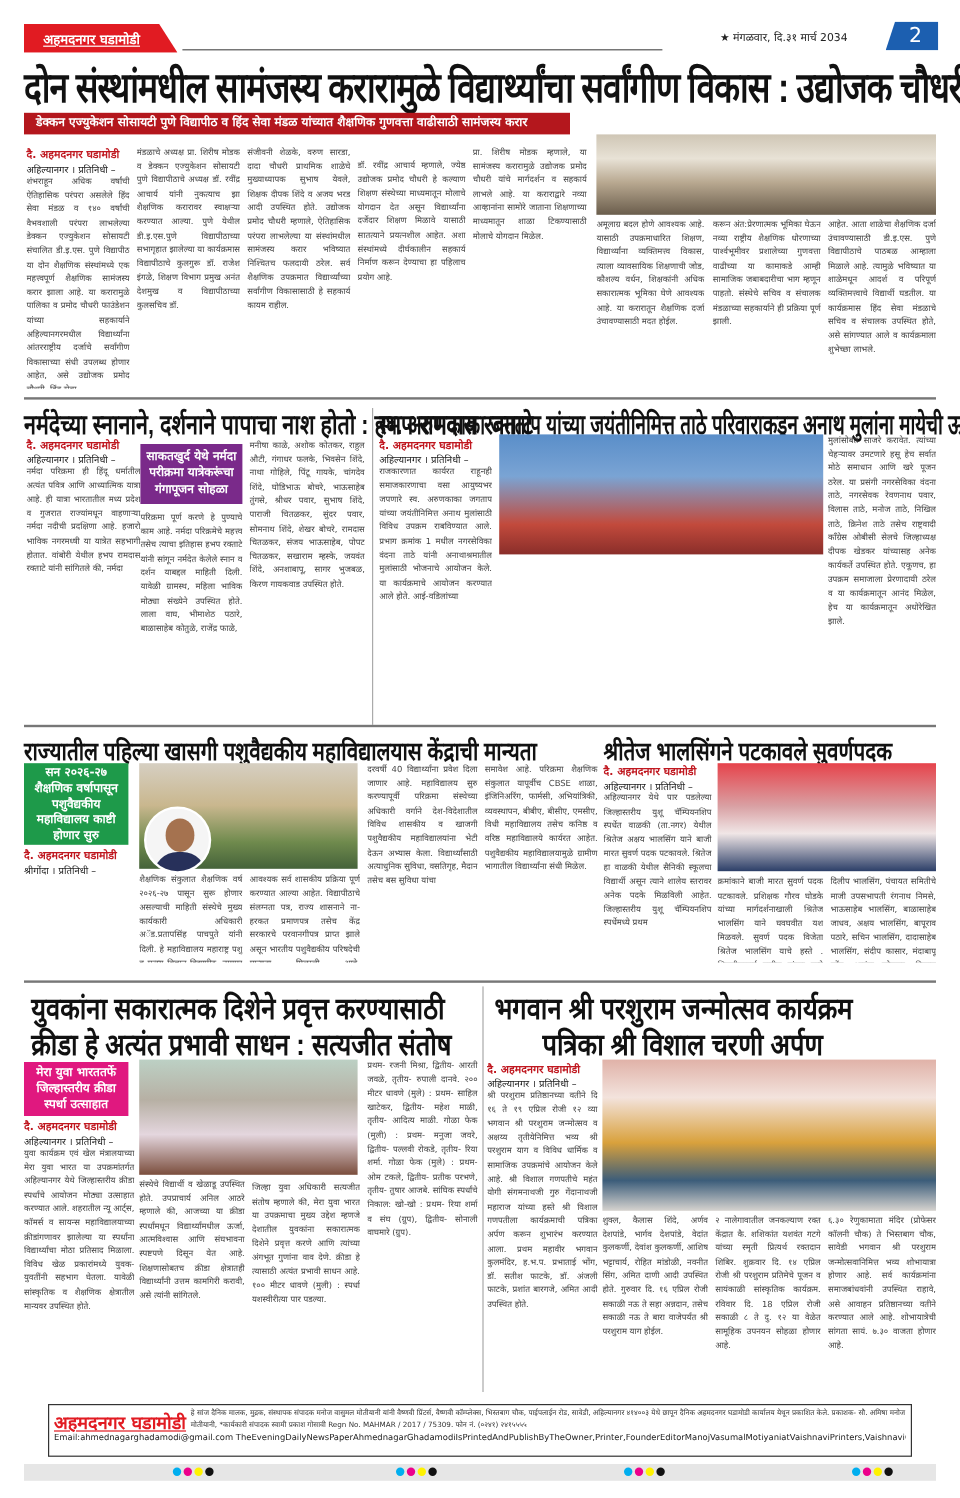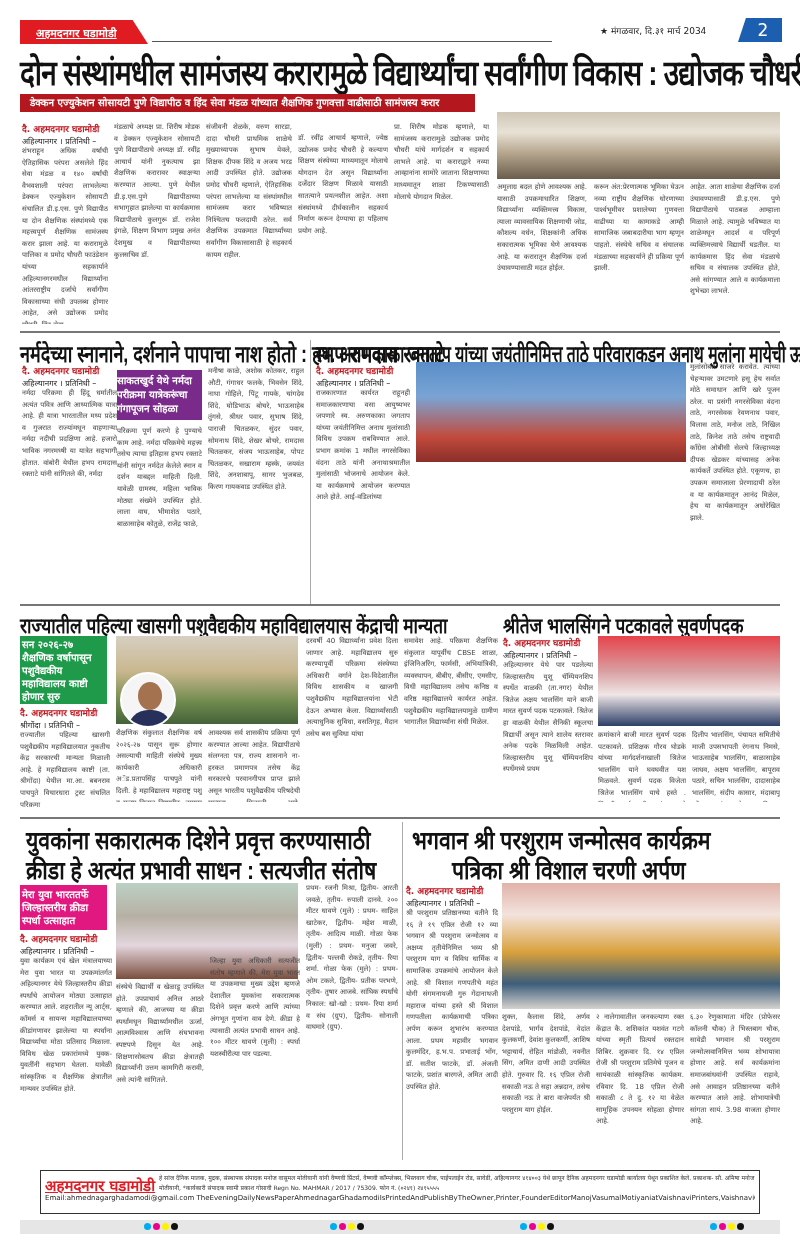--- a/index.html
+++ b/index.html
@@ -10,21 +10,21 @@
 .masthead-line{left:152px;top:41px;width:400px;height:1px;background:#555}
 .date{left:600px;top:24px;font-size:9px;color:#222}
 .pageno{left:738px;top:18px;width:44px;height:24px;background:#1c5fb0;clip-path:polygon(18% 0,100% 0,100% 100%,0 100%);color:#fff;font-size:17px;text-align:center;line-height:24px;padding-left:6px}
 .h1{font-family:"Liberation Sans",sans-serif;font-weight:bold;color:#111;white-space:nowrap}
 .redbar{left:20px;top:94px;width:455px;height:18px;background:#b4171d;color:#fff;font-size:10px;font-weight:bold;line-height:18px;padding-left:10px;white-space:nowrap;overflow:hidden}
 .byline{color:#c01820;font-weight:bold;font-size:9px}
 .place{font-size:8px;color:#222}
 .col{font-size:7px;line-height:11.6px;color:#444;text-align:justify;overflow:hidden}
 .photo{overflow:hidden}
 .rule{height:2px;background:#777}
-.callout{color:#fff;font-weight:bold;text-align:left;display:flex;align-items:center;justify-content:center;flex-direction:column;font-size:12px;line-height:17px}
+.callout{color:#fff;font-weight:bold;text-align:center;display:flex;align-items:center;justify-content:center;flex-direction:column;font-size:12px;line-height:17px}
 .footer-box{left:40px;top:1170px;width:720px;height:44px;border:1px solid #333;background:#fff}
 .footer-logo{position:absolute;left:4px;top:4px;color:#e11b22;font-weight:bold;font-size:15px;text-decoration:underline}
 .footer-text{position:absolute;left:118px;top:2px;width:598px;font-size:6px;line-height:10px;color:#333}
 .footer-text2{position:absolute;left:4px;top:22px;width:710px;font-size:7px;line-height:10px;color:#222;white-space:nowrap;overflow:hidden}
 .regbar{left:20px;top:1220px;width:760px;height:14px;background:#e6e6e6}
 .dots{position:absolute;top:3px;display:flex;gap:2px}
 .dots i{width:7px;height:7px;border-radius:50%;display:block}
 .ph-people{background:linear-gradient(180deg,#cfc6b5 0%,#e8e2d6 30%,#b8a890 60%,#6a5d4c 100%)}
 </style>
 </head>
@@ -76,21 +76,20 @@
 <div class="abs photo" style="left:416px;top:362px;width:270px;height:100px;background:linear-gradient(180deg,#5a8ec9 0%,#7aa4d4 35%,#c24a3c 75%,#8a2e2a 100%)"></div>
 <div class="abs col" style="left:690px;top:362px;width:90px;height:240px">मुलांसोबत साजरे करावेत. त्यांच्या चेहऱ्यावर उमटणारे हसू हेच सर्वात मोठे समाधान आणि खरे पूजन ठरेल. या प्रसंगी नगरसेविका वंदना ताठे, नगरसेवक रेवणनाथ पवार, विलास ताठे, मनोज ताठे, निखिल ताठे, क्रिनेश ताठे तसेच राष्ट्रवादी काँग्रेस ओबीसी सेलचे जिल्हाध्यक्ष दीपक खेडकर यांच्यासह अनेक कार्यकर्ते उपस्थित होते. एकूणच, हा उपक्रम समाजाला प्रेरणादायी ठरेल व या कार्यक्रमातून आनंद मिळेल, हेच या कार्यक्रमातून अधोरेखित झाले.</div>
 
 <div class="abs rule" style="left:20px;top:604px;width:760px"></div>
 
 <div class="abs h1" style="left:20px;top:611px;font-size:21px;transform:scaleX(0.82);transform-origin:left">राज्यातील पहिल्या खासगी पशुवैद्यकीय महाविद्यालयास केंद्राची मान्यता</div>
 <div class="abs callout" style="left:20px;top:636px;width:87px;height:68px;background:#1e9a4a;font-size:10px;line-height:13px;padding:2px">सन २०२६-२७ शैक्षणिक वर्षापासून पशुवैद्यकीय महाविद्यालय काष्टी होणार सुरु</div>
 <div class="abs" style="left:20px;top:706px;width:90px">
   <div class="byline">दै. अहमदनगर घडामोडी</div>
   <div class="place">श्रीगोंदा । प्रतिनिधी –</div>
-  <div class="col" style="height:78px">राज्यातील पहिल्या खासगी पशुवैद्यकीय महाविद्यालयात नुकतीच केंद्र सरकारची मान्यता मिळाली आहे. हे महाविद्यालय काष्टी (ता. श्रीगोंदा) येथील मा.आ. बबनराव पाचपुते विचारधारा ट्रस्ट संचलित परिक्रमा</div>
 </div>
 <div class="abs photo" style="left:116px;top:636px;width:182px;height:88px;background:linear-gradient(180deg,#d6cfc2 0%,#c9b78e 40%,#6f8a4d 75%,#45623a 100%)"></div>
 <div class="abs" style="left:120px;top:672px;width:56px;height:56px;border-radius:50%;background:#f5f5f5;border:2px solid #fff;overflow:hidden">
   <div style="position:absolute;left:16px;top:8px;width:24px;height:28px;border-radius:50%;background:#a5724f"></div>
   <div style="position:absolute;left:6px;top:36px;width:44px;height:24px;border-radius:20px 20px 0 0;background:#27305a"></div>
 </div>
 <div class="abs col" style="left:116px;top:728px;width:86px;height:74px">शैक्षणिक संकुलात शैक्षणिक वर्ष २०२६-२७ पासून सुरू होणार असल्याची माहिती संस्थेचे मुख्य कार्यकारी अधिकारी अॅड.प्रतापसिंह पाचपुते यांनी दिली. हे महाविद्यालय महाराष्ट्र पशु व मत्स्य विज्ञान विद्यापीठ, नागपूर यांच्याशी संलग्न असणार असून,</div>
 <div class="abs col" style="left:208px;top:728px;width:92px;height:74px">आवश्यक सर्व शासकीय प्रक्रिया पूर्ण करण्यात आल्या आहेत. विद्यापीठाचे संलग्नता पत्र, राज्य शासनाने ना-हरकत प्रमाणपत्र तसेच केंद्र सरकारचे परवानगीपत्र प्राप्त झाले असून भारतीय पशुवैद्यकीय परिषदेची मान्यता मिळाली आहे. महाविद्यालयात</div>
 <div class="abs col" style="left:306px;top:636px;width:92px;height:166px">दरवर्षी 40 विद्यार्थ्यांना प्रवेश दिला जाणार आहे. महाविद्यालय सुरु करण्यापूर्वी परिक्रमा संस्थेच्या अधिकारी वर्गाने देश-विदेशातील विविध शासकीय व खाजगी पशुवैद्यकीय महाविद्यालयांना भेटी देऊन अभ्यास केला. विद्यार्थ्यांसाठी अत्याधुनिक सुविधा, वसतिगृह, मैदान तसेच बस सुविधा यांचा</div>
 <div class="abs col" style="left:404px;top:636px;width:94px;height:166px">समावेश आहे. परिक्रमा शैक्षणिक संकुलात यापूर्वीच CBSE शाळा, इंजिनिअरिंग, फार्मसी, अभियांत्रिकी, व्यवस्थापन, बीबीए, बीसीए, एमसीए, विधी महाविद्यालय तसेच कनिष्ठ व वरिष्ठ महाविद्यालये कार्यरत आहेत. पशुवैद्यकीय महाविद्यालयामुळे ग्रामीण भागातील विद्यार्थ्यांना संधी मिळेल.</div>
@@ -110,35 +109,35 @@
 <div class="abs h1" style="left:26px;top:822px;font-size:25px;transform:scaleX(0.85);transform-origin:left">युवकांना सकारात्मक दिशेने प्रवृत्त करण्यासाठी</div>
 <div class="abs h1" style="left:26px;top:852px;font-size:25px;transform:scaleX(0.85);transform-origin:left">क्रीडा हे अत्यंत प्रभावी साधन : सत्यजीत संतोष</div>
 <div class="abs callout" style="left:20px;top:885px;width:87px;height:45px;background:#e0187f;font-size:10px;line-height:13px;padding:2px">मेरा युवा भारततर्फे जिल्हास्तरीय क्रीडा स्पर्धा उत्साहात</div>
 <div class="abs" style="left:20px;top:932px;width:92px">
   <div class="byline">दै. अहमदनगर घडामोडी</div>
   <div class="place">अहिल्यानगर । प्रतिनिधी –</div>
   <div class="col" style="height:218px">युवा कार्यक्रम एवं खेल मंत्रालयाच्या मेरा युवा भारत या उपक्रमांतर्गत अहिल्यानगर येथे जिल्हास्तरीय क्रीडा स्पर्धांचे आयोजन मोठ्या उत्साहात करण्यात आले. शहरातील न्यू आर्ट्स, कॉमर्स व सायन्स महाविद्यालयाच्या क्रीडांगणावर झालेल्या या स्पर्धांना विद्यार्थ्यांचा मोठा प्रतिसाद मिळाला. विविध खेळ प्रकारांमध्ये युवक-युवतींनी सहभाग घेतला. यावेळी सांस्कृतिक व शैक्षणिक क्षेत्रातील मान्यवर उपस्थित होते.</div>
 </div>
 <div class="abs photo" style="left:116px;top:883px;width:182px;height:96px;background:linear-gradient(180deg,#bcd0c4 0%,#b7b0a4 35%,#e4d6de 65%,#7b4e3d 100%)"></div>
 <div class="abs col" style="left:116px;top:982px;width:88px;height:178px">संस्थेचे विद्यार्थी व खेळाडू उपस्थित होते. उपप्राचार्य अनिल आठरे म्हणाले की, आजच्या या क्रीडा स्पर्धांमधून विद्यार्थ्यांमधील ऊर्जा, आत्मविश्वास आणि संघभावना स्पष्टपणे दिसून येत आहे. शिक्षणासोबतच क्रीडा क्षेत्रातही विद्यार्थ्यांनी उत्तम कामगिरी करावी, असे त्यांनी सांगितले.</div>
-<div class="abs col" style="left:210px;top:956px;width:90px;height:178px">जिल्हा युवा अधिकारी सत्यजीत संतोष म्हणाले की, मेरा युवा भारत या उपक्रमाचा मुख्य उद्देश म्हणजे देशातील युवकांना सकारात्मक दिशेने प्रवृत्त करणे आणि त्यांच्या अंगभूत गुणांना वाव देणे. क्रीडा हे त्यासाठी अत्यंत प्रभावी साधन आहे. १०० मीटर धावणे (मुली) : स्पर्धा यशस्वीरीत्या पार पडल्या.</div>
+<div class="abs col" style="left:210px;top:985px;width:90px;height:178px">जिल्हा युवा अधिकारी सत्यजीत संतोष म्हणाले की, मेरा युवा भारत या उपक्रमाचा मुख्य उद्देश म्हणजे देशातील युवकांना सकारात्मक दिशेने प्रवृत्त करणे आणि त्यांच्या अंगभूत गुणांना वाव देणे. क्रीडा हे त्यासाठी अत्यंत प्रभावी साधन आहे. १०० मीटर धावणे (मुली) : स्पर्धा यशस्वीरीत्या पार पडल्या.</div>
 <div class="abs col" style="left:306px;top:883px;width:92px;height:277px">प्रथम- रजनी मिश्रा, द्वितीय- आरती जवळे, तृतीय- रुपाली दानवे. २०० मीटर धावणे (मुले) : प्रथम- साहिल खाटेकर, द्वितीय- महेश माळी, तृतीय- आदित्य माळी. गोळा फेक (मुली) : प्रथम- मनुजा जवरे, द्वितीय- पल्लवी रोकडे, तृतीय- रिया शर्मा. गोळा फेक (मुले) : प्रथम- ओम टकले, द्वितीय- प्रतीक परभणे, तृतीय- तुषार आजबे. सांघिक स्पर्धांचे निकाल: खो-खो : प्रथम- रिया शर्मा व संघ (ग्रुप), द्वितीय- सोनाली वाघमारे (ग्रुप).</div>
 <div class="abs" style="left:402px;top:822px;width:1px;height:338px;background:#aaa"></div>
 
 <div class="abs h1" style="left:412px;top:822px;font-size:25px;transform:scaleX(0.85);transform-origin:left">भगवान श्री परशुराम जन्मोत्सव कार्यक्रम</div>
 <div class="abs h1" style="left:452px;top:852px;font-size:25px;transform:scaleX(0.85);transform-origin:left">पत्रिका श्री विशाल चरणी अर्पण</div>
 <div class="abs" style="left:406px;top:884px;width:92px">
   <div class="byline">दै. अहमदनगर घडामोडी</div>
   <div class="place">अहिल्यानगर । प्रतिनिधी –</div>
   <div class="col" style="height:254px">श्री परशुराम प्रतिष्ठानच्या वतीने दि १६ ते १९ एप्रिल रोजी १२ व्या भगवान श्री परशुराम जन्मोत्सव व अक्षय्य तृतीयेनिमित्त भव्य श्री परशुराम याग व विविध धार्मिक व सामाजिक उपक्रमांचे आयोजन केले आहे. श्री विशाल गणपतीचे महंत योगी संगमनाथजी गुरु गेंदानाथजी महाराज यांच्या हस्ते श्री विशाल गणपतीला कार्यक्रमाची पत्रिका अर्पण करून शुभारंभ करण्यात आला. प्रथम महावीर भगवान कुलमंदिर, ह.भ.प. प्रभाताई भोंग, डॉ. सतीश फाटके, डॉ. अंजली फाटके, प्रशांत बारगजे, अमित आदी उपस्थित होते.</div>
 </div>
 <div class="abs photo" style="left:502px;top:883px;width:278px;height:126px;background:linear-gradient(180deg,#e0b2a8 0%,#f3e3dd 25%,#d9a13c 55%,#3c5d7a 80%,#d6d3cf 100%)"></div>
 <div class="abs col" style="left:502px;top:1012px;width:88px;height:148px">शुक्ल, कैलास शिंदे, अर्णव देशपांडे, भार्गव देशपांडे, वेदांत कुलकर्णी, देवांश कुलकर्णी, आशिष भट्टाचार्य, रोहित मांडोळी, नवनीत सिंग, अमित दाणी आदी उपस्थित होते. गुरुवार दि. १६ एप्रिल रोजी सकाळी नऊ ते सहा अन्नदान, तसेच सकाळी नऊ ते बारा वाजेपर्यंत श्री परशुराम याग होईल.</div>
 <div class="abs col" style="left:596px;top:1012px;width:88px;height:148px">२ नालेगावातील जनकल्याण रक्त केंद्रात कै. शशिकांत यशवंत गटगे यांच्या स्मृती प्रित्यर्थ रक्तदान शिबिर. शुक्रवार दि. १४ एप्रिल रोजी श्री परशुराम प्रतिमेचे पूजन व सायंकाळी सांस्कृतिक कार्यक्रम. रविवार दि. 18 एप्रिल रोजी सकाळी ८ ते दु. १२ या वेळेत सामूहिक उपनयन सोहळा होणार आहे.</div>
-<div class="abs col" style="left:690px;top:1012px;width:90px;height:148px">६.३० रेणुकामाता मंदिर (प्रोफेसर कॉलनी चौक) ते भिस्तबाग चौक, सावेडी भगवान श्री परशुराम जन्मोत्सवानिमित्त भव्य शोभायात्रा होणार आहे. सर्व कार्यक्रमांना समाजबांधवांनी उपस्थित राहावे, असे आवाहन प्रतिष्ठानच्या वतीने करण्यात आले आहे. शोभायात्रेची सांगता सायं. 3.98 वाजता होणार आहे.</div>
+<div class="abs col" style="left:690px;top:1012px;width:90px;height:148px">६.३० रेणुकामाता मंदिर (प्रोफेसर कॉलनी चौक) ते भिस्तबाग चौक, सावेडी भगवान श्री परशुराम जन्मोत्सवानिमित्त भव्य शोभायात्रा होणार आहे. सर्व कार्यक्रमांना समाजबांधवांनी उपस्थित राहावे, असे आवाहन प्रतिष्ठानच्या वतीने करण्यात आले आहे. शोभायात्रेची सांगता सायं. ७.३० वाजता होणार आहे.</div>
 
 <div class="abs footer-box">
   <div class="footer-logo">अहमदनगर घडामोडी</div>
   <div class="footer-text"><span>हे सांज दैनिक मालक, मुद्रक, संस्थापक संपादक मनोज वासुमल मोतीयानी यांनी वैष्णवी प्रिंटर्स, वैष्णवी कॉम्प्लेक्स, भिस्तबाग चौक, पाईपलाईन रोड, सावेडी, अहिल्यानगर ४१४००३ येथे छापून दैनिक अहमदनगर घडामोडी कार्यालय येथून प्रकाशित केले. प्रकाशक- सौ. अमिषा मनोज मोतीयानी, *कार्यकारी संपादक स्वामी प्रकाश गोसावी</span> <span>Regn No. MAHMAR / 2017 / 75309. फोन नं. (०२४१) २४१५५५५</span></div>
   <div class="footer-text2">Email:ahmednagarghadamodi@gmail.com TheEveningDailyNewsPaperAhmednagarGhadamodiIsPrintedAndPublishByTheOwner,Printer,FounderEditorManojVasumalMotiyaniatVaishnaviPrinters,VaishnaviComplex, BhistabagChowk,PiplineRoad,Savedi,Ahilyanagar-414003(M.H.),Publisher-Mrs.AmishaManojMotiyani,*ExecutiveEditorSwamiPrakashGosavi(*TheResponsibilityUnderThePRBActWillbeonhim)Email:ahmednagar.ghadamodi@gmail.com</div>
 </div>
 
 <div class="abs regbar">
   <div class="dots" style="left:124px">
       <i style="background:#00aeef"></i>

